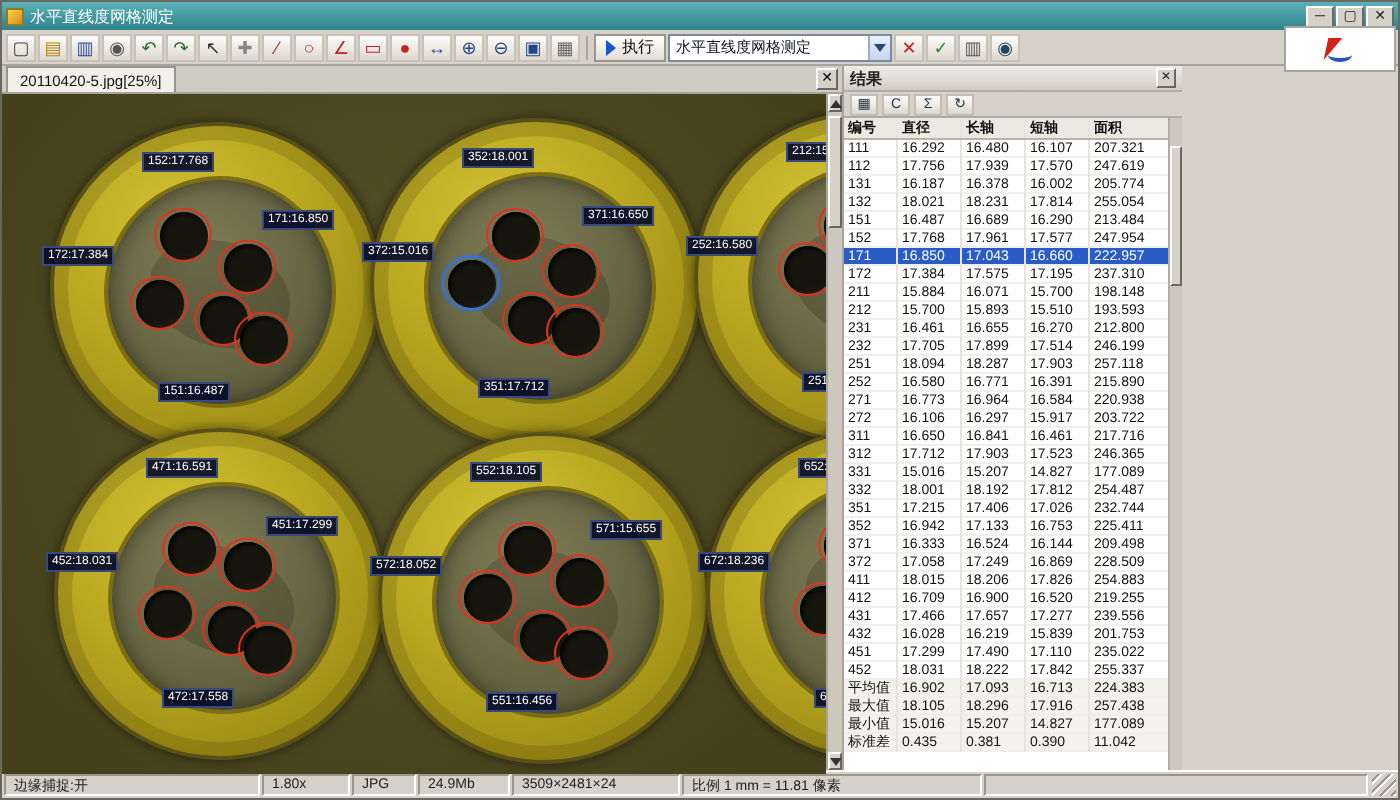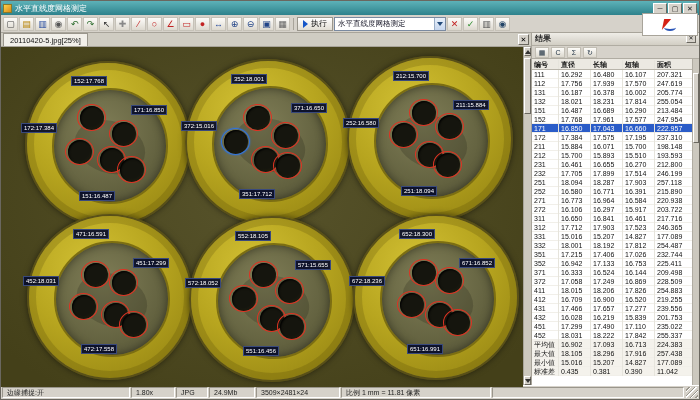--- a/index.html
+++ b/index.html
@@ -25,21 +25,21 @@
   .combo .arrow i{width:0;height:0;border-top:4px solid #234a7a;border-left:3px solid transparent;border-right:3px solid transparent;}
 
   
   .logo{position:absolute;right:1px;top:12px;width:56px;height:23px;background:#fff;border:1px solid #a8a49a;z-index:9;display:flex;align-items:center;justify-content:center;gap:2px;}
   .logo-mark{position:relative;width:16px;height:13px;}
   .logo-mark::before{content:"";position:absolute;left:1px;top:1px;width:0;height:0;border-left:7px solid #d42015;border-right:7px solid transparent;border-bottom:11px solid transparent;transform:skewX(-12deg);}
   .logo-mark::after{content:"";position:absolute;left:2px;bottom:0;width:12px;height:5px;border-bottom:2px solid #2a55b8;border-radius:0 0 60% 60%;}
 
   
   .content{flex:1;display:flex;min-height:0;}
-  .left{width:530px;display:flex;flex-direction:column;}
+  .left{width:420px;display:flex;flex-direction:column;}
   .tabbar{height:14px;background:#cfccc2;display:flex;align-items:flex-end;padding:1px 2px 0;border-bottom:1px solid #a8a49a;flex:0 0 14px;}
   .tab{height:13px;background:#f2f0ea;border:1px solid #9a968c;border-bottom:none;font-size:7.5px;padding:0 6px;display:flex;align-items:center;color:#111;}
   .tabclose{margin-left:auto;width:11px;height:11px;background:#d6d2ca;border:1px solid;border-color:#fff #6a675f #6a675f #fff;font-size:7px;line-height:9px;text-align:center;margin-bottom:1px;}
   .viewport{flex:1;display:flex;min-height:0;}
 
   
   #canvas{position:relative;width:522px;height:340px;background:radial-gradient(ellipse at 50% 45%,#57532b,#444019 90%);overflow:hidden;}
   .disc{position:absolute;width:166px;height:166px;border-radius:50%;background:radial-gradient(circle at 38% 30%,#d2c033 0%,#b7a51f 45%,#8d7d10 100%);border:2px solid #595018;box-shadow:inset 0 0 0 7px rgba(60,50,0,.18), 0 0 6px rgba(0,0,0,.5);}
   .face{position:absolute;left:25px;top:25px;width:116px;height:116px;border-radius:50%;background:radial-gradient(circle at 42% 36%,#807e57,#62613f 65%,#53523a);border:2px solid #7c6e12;box-shadow:inset 0 0 10px rgba(0,0,0,.45);}
   .face::before{content:"";position:absolute;left:18%;top:28%;width:64%;height:46%;background:rgba(28,28,18,.22);border-radius:50%;transform:rotate(18deg);}
@@ -56,21 +56,21 @@
   .vscroll{width:8px;background:#ccc8be;border-left:1px solid #a8a49a;display:flex;flex-direction:column;}
   .sarrow{height:9px;background:#d6d2ca;border:1px solid;border-color:#fff #6a675f #6a675f #fff;display:flex;align-items:center;justify-content:center;}
   .sarrow i{width:0;height:0;border-left:3px solid transparent;border-right:3px solid transparent;}
   .sarrow.up i{border-bottom:4px solid #333;}
   .sarrow.down i{border-top:4px solid #333;}
   .strack{flex:1;position:relative;}
   .sthumb{position:absolute;left:0;top:2px;width:7px;height:56px;background:#d6d2ca;border:1px solid;border-color:#fff #6a675f #6a675f #fff;}
 
   
   .panel{width:170px;border-left:1px solid #a8a49a;display:flex;flex-direction:column;background:#d6d2ca;}
-  .panel-h{height:13px;display:flex;font-size:8px;font-weight:bold;color:#222;padding:0 3px;background:linear-gradient(#efede7,#d2cec4);border-bottom:1px solid #b0aca2;flex:0 0 13px;}
+  .panel-h{height:13px;display:flex;align-items:center;font-size:8px;font-weight:bold;color:#222;padding:0 3px;background:linear-gradient(#efede7,#d2cec4);border-bottom:1px solid #b0aca2;flex:0 0 13px;}
   .ph-close{margin-left:auto;width:10px;height:10px;background:#d6d2ca;border:1px solid;border-color:#fff #6a675f #6a675f #fff;font-size:6px;line-height:8px;text-align:center;font-weight:normal;}
   .panel-tools{height:13px;display:flex;gap:2px;align-items:center;padding:0 3px;border-bottom:1px solid #b0aca2;flex:0 0 13px;}
   .ptool{width:14px;height:11px;border:1px solid #c2beb4;background:linear-gradient(#fdfcf9,#ddd9cf);font-size:7px;line-height:9px;text-align:center;color:#234;}
   .tablewrap{flex:1;display:flex;min-height:0;background:#fff;}
   .table{flex:1;font-size:7px;color:#111;overflow:hidden;}
   .thead{display:flex;background:#ece9e2;border-bottom:1px solid #b8b4aa;font-weight:bold;height:11px;align-items:center;}
   .tr{display:flex;height:9px;border-bottom:1px solid #f1efe9;align-items:center;}
   .tr.sel{background:#2a5cc8;color:#fff;}
   .tr.sum{background:#f4f2ec;}
   .td{padding:0 2px;border-right:1px solid #e6e4dc;overflow:hidden;white-space:nowrap;line-height:9px;}

